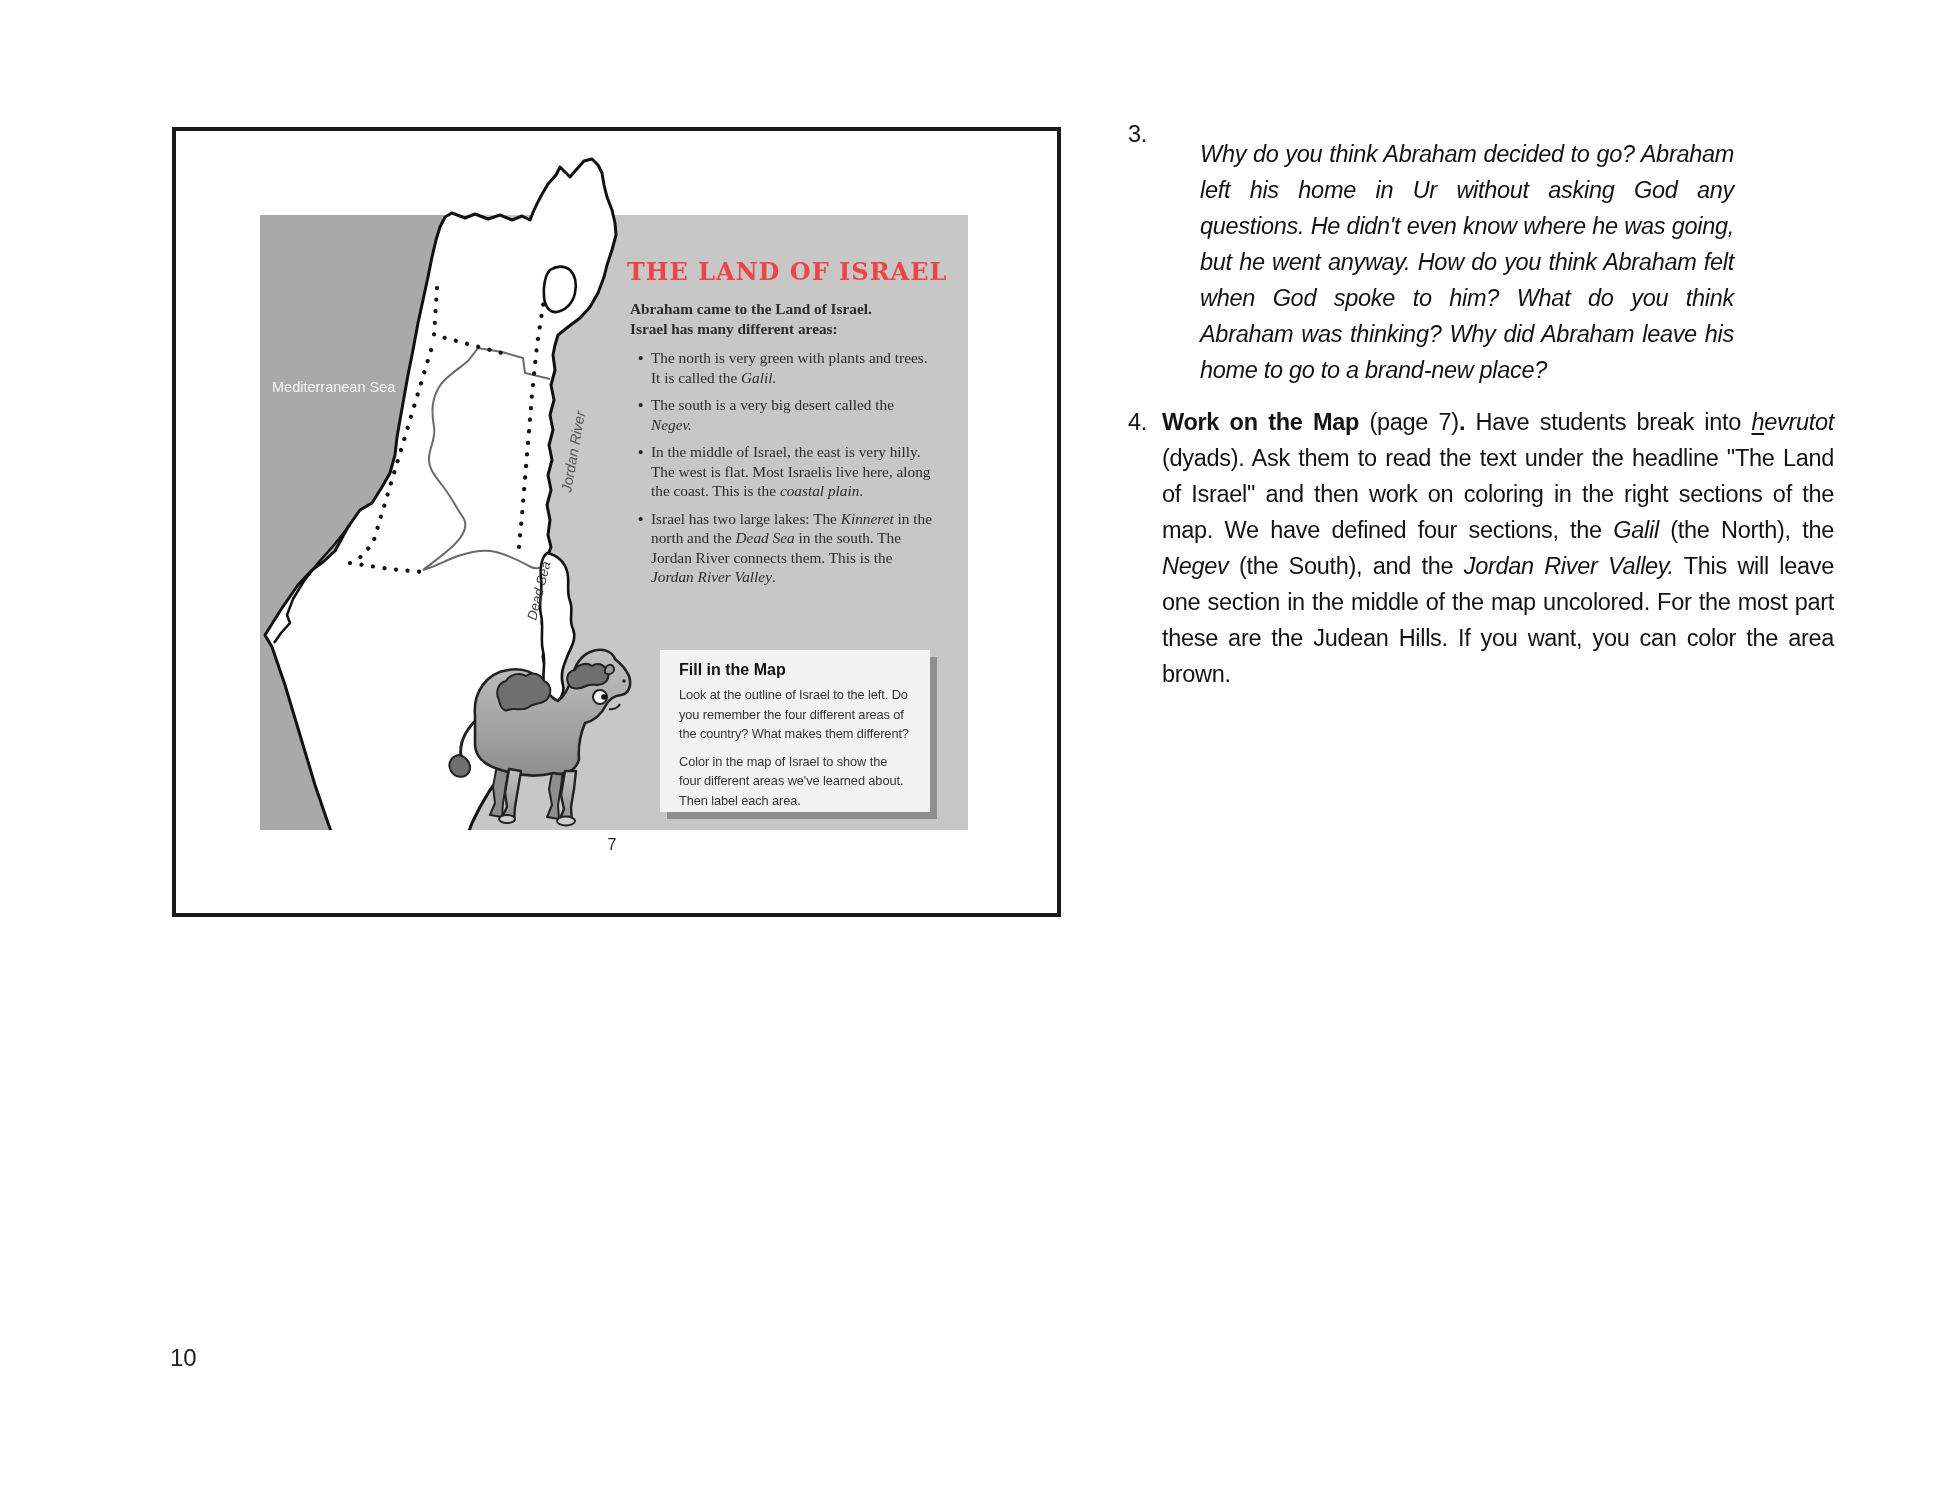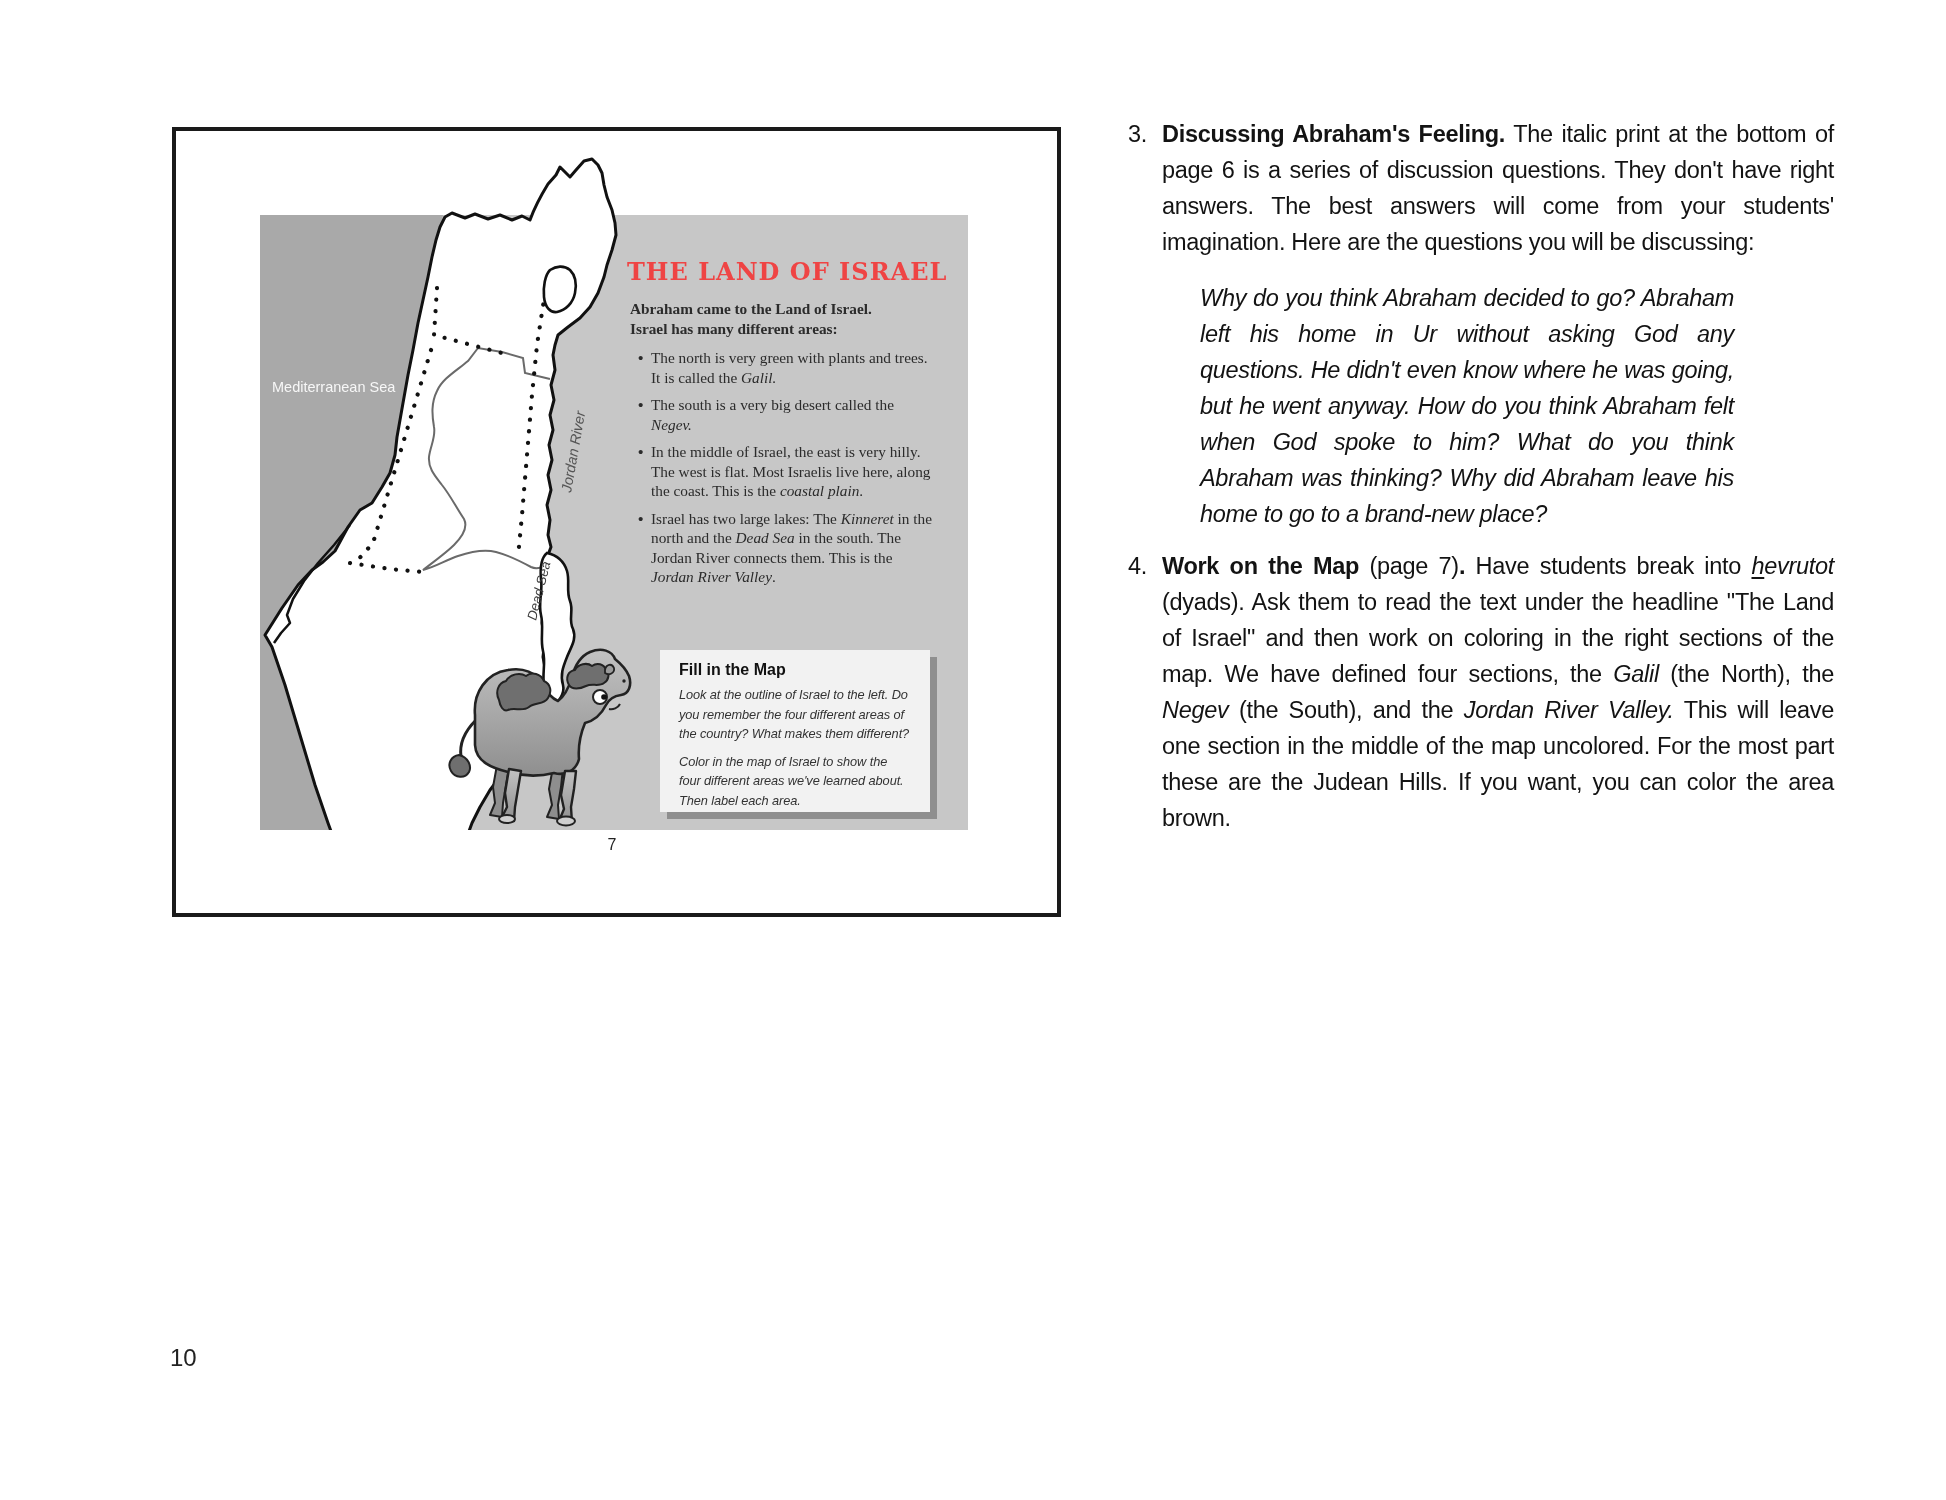--- a/index.html
+++ b/index.html
@@ -20,21 +20,21 @@
   .ws-bullets{list-style:none;margin:0 0 0 11px;padding:0;
               font-family:"Liberation Serif",serif;font-size:15.3px;line-height:19.5px;}
   .ws-bullets li{position:relative;padding-left:13px;margin-bottom:8px;}
   .ws-bullets li .dot{position:absolute;left:0;top:0;font-weight:bold;}
 
   .fill-box{position:absolute;left:484px;top:519px;width:270px;height:162px;
             box-sizing:border-box;background:#f2f2f2;box-shadow:7px 7px 0 #8f8f8f;
             padding:9px 19px;}
   .fill-box h2{margin:0 0 5px 0;font-size:16px;line-height:21px;color:#111;}
   .fill-box p{margin:0 0 8px 0;font-size:12.8px;line-height:19.5px;color:#333;
-              letter-spacing:-0.1px;font-style:italic;}
+              letter-spacing:-0.1px;}
 
   .ws-pagenum{position:absolute;left:418px;top:705px;width:36px;text-align:center;
               font-size:16px;color:#222;}
 
   
   .instructions{position:absolute;left:1128px;top:116px;width:706px;
                 font-size:23.5px;line-height:36px;letter-spacing:-0.3px;color:#131313;}
   .instr-item{display:flex;}
   .instr-item + .instr-item{margin-top:16px;}
   .instr-num{width:34px;flex:none;}
@@ -162,21 +162,20 @@
     </div>
 
     <div class="ws-pagenum">7</div>
   </div>
 
   <div class="instructions">
 
     <div class="instr-item">
       <div class="instr-num">3.</div>
       <div class="instr-body">
-        <p class="para"><b>Discussing Abraham's Feeling.</b> The italic print at the bottom of page 6 is a series of discussion questions. They don't have right answers. The best answers will come from your students' imagination. Here are the questions you will be discussing:</p>
         <p class="quote"><i>Why do you think Abraham decided to go? Abraham left his home in Ur without asking God any questions. He didn't even know where he was going, but he went anyway. How do you think Abraham felt when God spoke to him? What do you think Abraham was thinking? Why did Abraham leave his home to go to a brand-new place?</i></p>
       </div>
     </div>
 
     <div class="instr-item">
       <div class="instr-num">4.</div>
       <div class="instr-body">
         <p class="para"><b>Work on the Map</b> (page 7)<b>.</b> Have students break into <i><u>h</u></i><i>evrutot</i> (dyads). Ask them to read the text under the headline "The Land of Israel" and then work on coloring in the right sections of the map. We have defined four sections, the <i>Galil</i> (the North), the <i>Negev</i> (the South), and the <i>Jordan River Valley.</i> This will leave one section in the middle of the map uncolored. For the most part these are the Judean Hills. If you want, you can color the area brown.</p>
       </div>
     </div>

